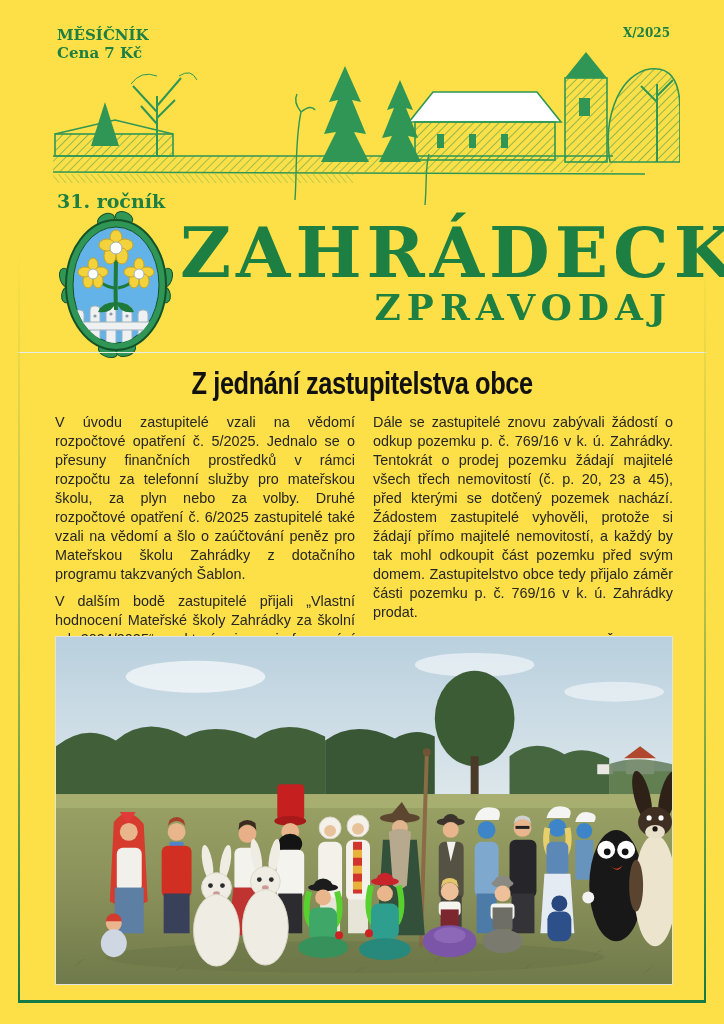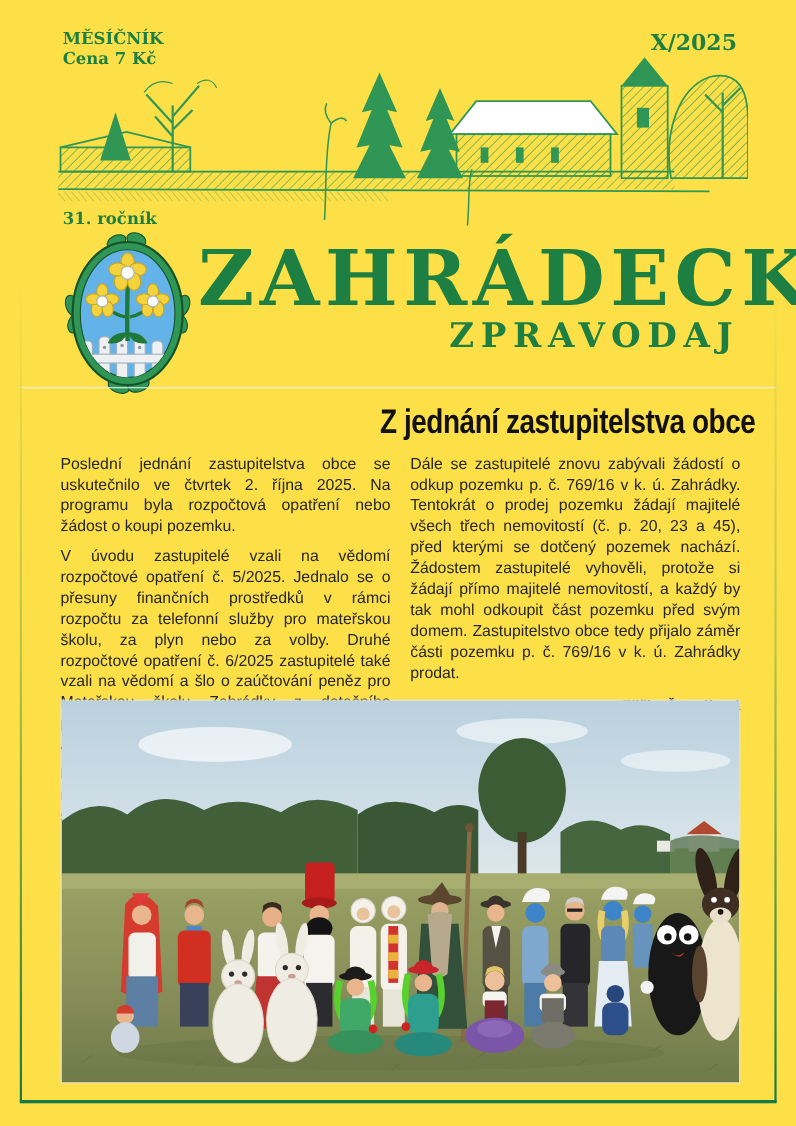--- a/index.html
+++ b/index.html
@@ -4,32 +4,32 @@
 <style>
   html,body{margin:0;padding:0;background:#fff;}
   .page{
     position:relative;width:724px;height:1024px;background:#fde047;overflow:hidden;
     font-family:"Liberation Sans",sans-serif;color:#262626;
   }
   
   .issue-left{position:absolute;left:57px;top:26px;color:#1d7f42;
     font-family:"DejaVu Serif",serif;font-weight:bold;font-size:15px;line-height:18px;}
   .issue-right{position:absolute;right:54px;top:26px;color:#1d7f42;
-    font-family:"DejaVu Serif",serif;font-weight:bold;font-size:20px;}
+    font-family:"DejaVu Serif",serif;font-weight:bold;font-size:12px;}
   .volume{position:absolute;left:57px;top:190px;color:#1d7f42;
-    font-family:"DejaVu Serif",serif;font-weight:bold;font-size:15px;}
+    font-family:"DejaVu Serif",serif;font-weight:bold;font-size:19px;}
   .header-art{position:absolute;left:45px;top:50px;width:635px;height:165px;}
   .logo{position:absolute;left:56px;top:210px;width:120px;height:150px;}
   .masthead-title{position:absolute;left:180px;top:219px;width:492px;text-align:right;
     color:#1d7f42;font-family:"DejaVu Serif",serif;font-weight:bold;line-height:.98;}
   .masthead-title .t1{font-size:70px;letter-spacing:5px;white-space:nowrap;display:block;}
-  .masthead-title .t2{font-size:31px;letter-spacing:6px;white-space:nowrap;display:block;margin-top:2px;}
+  .masthead-title .t2{font-size:36px;letter-spacing:6px;white-space:nowrap;display:block;margin-top:2px;}
   .header-sep{position:absolute;left:18px;top:352px;width:688px;height:1px;background:#e3efe6;}
   
-  .article-heading-wrap{position:absolute;left:0;top:366px;width:724px;text-align:right;}
+  .article-heading-wrap{position:absolute;left:0;top:366px;width:724px;text-align:center;}
   .article-heading{display:inline-block;transform:scaleX(.82);transform-origin:center;
     font-size:31px;font-weight:700;letter-spacing:-0.5px;color:#111;}
   .columns{position:absolute;left:55px;top:413px;width:618px;display:flex;gap:18px;}
   .col{width:300px;font-size:14.4px;line-height:19px;text-align:justify;hyphens:auto;}
   .col p{margin:0 0 8px 0;}
   .col b{font-weight:400;}
   .byline{text-align:right;font-weight:700;font-size:12.5px;margin-top:10px;color:#222;}
   
   .photo{position:absolute;left:55px;top:636px;width:618px;height:349px;border:1px solid #e2e2e2;box-sizing:border-box;}
   .photo svg{display:block;width:100%;height:100%;}
@@ -174,21 +174,20 @@
   </div>
 
   <div class="header-sep"></div>
 
   <div class="article-heading-wrap">
     <span class="article-heading">Z jednání zastupitelstva obce</span>
   </div>
 
   <div class="columns">
     <div class="col">
-        <p><span>Poslední jednání zastupitelstva obce se uskutečnilo ve čtvrtek 2. října 2025. Na programu byla rozpočtová opatření nebo žádost o koupi pozemku.</span></p>
         <p><span>V úvodu zastupitelé vzali na vědomí </span><b>rozpočtové opatření č. 5/2025</b><span>. Jednalo se o přesuny finančních prostředků v rámci rozpočtu za telefonní služby pro mateřskou školu, za plyn nebo za volby. Druhé </span><b>rozpočtové opatření č. 6/2025</b><span> zastupitelé také vzali na vědomí a šlo o zaúčtování peněz pro Mateřskou školu Zahrádky z dotačního programu takzvaných Šablon.</span></p>
         <p><span>V dalším bodě zastupitelé přijali </span><b>„Vlastní hodnocení Mateřské školy Zahrádky za školní rok 2024/2025“</b><span>, ve kterém je popis fungování školky nebo souhrn akcí,</span></p>
       </div>
     <div class="col">
       <div>
           <p><span>Dále se zastupitelé znovu zabývali žádostí o </span><b>odkup pozemku p. č. 769/16 v k. ú. Zahrádky</b><span>. Tentokrát o prodej pozemku žádají majitelé všech třech nemovitostí (č. p. 20, 23 a 45), před kterými se dotčený pozemek nachází. Žádostem zastupitelé vyhověli, protože si žádají přímo majitelé nemovitostí, a každý by tak mohl odkoupit část pozemku před svým domem. Zastupitelstvo obce tedy přijalo záměr části pozemku p. č. 769/16 v k. ú. Zahrádky prodat.</span></p>
         </div>
       <div class="byline">Eliška Čermáková</div>
     </div>
   </div>

